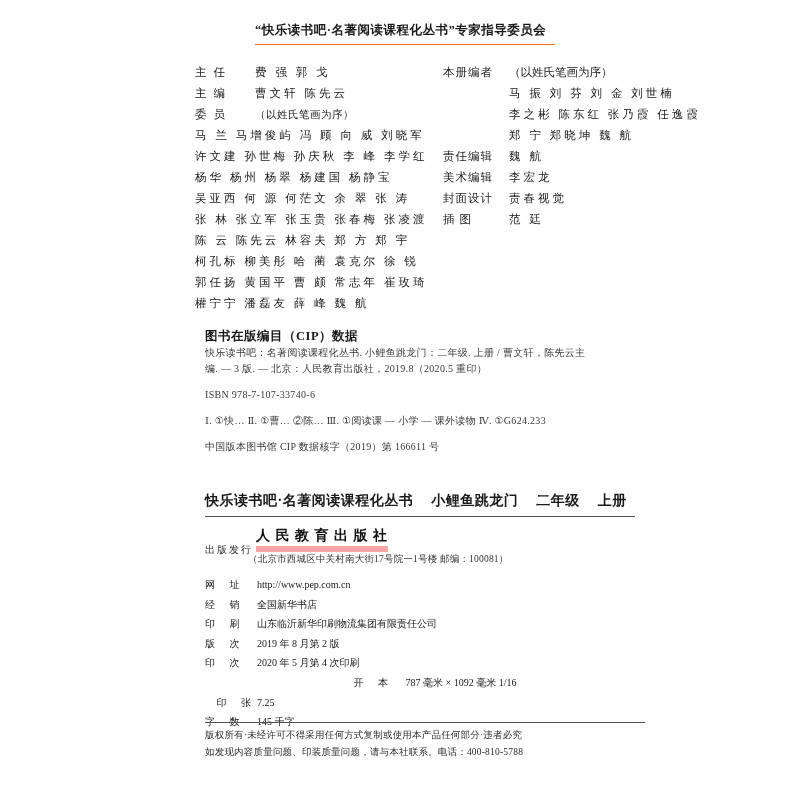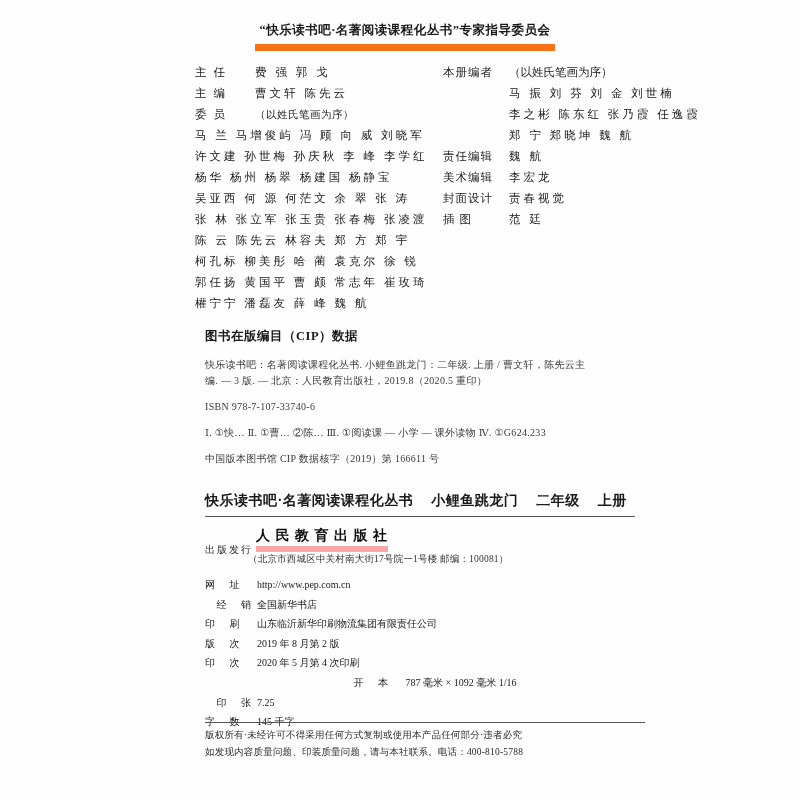--- a/index.html
+++ b/index.html
@@ -25,24 +25,23 @@
   
   .committee {
     position: absolute;
     left: 195px;
     top: 22px;
     width: 420px;
   }
   .committee-title {
     font-size: 12.5px;
     font-weight: bold;
-    text-align: center;
     letter-spacing: 0.5px;
     padding-bottom: 5px;
-    border-bottom: 7px solid #f97316;
+    border-bottom: 1px solid #f97316;
     width: 300px;
     margin: 0 auto;
   }
   .roster {
     position: absolute;
     left: 195px;
     top: 62px;
     width: 420px;
     font-size: 11.5px;
     line-height: 21px;
@@ -99,21 +98,21 @@
   .cip {
     position: absolute;
     left: 205px;
     top: 328px;
     width: 420px;
   }
   .cip-title {
     font-size: 12.5px;
     font-weight: bold;
     letter-spacing: 0.5px;
-    margin-bottom: 12px;
+    margin-bottom: 0;
   }
   .cip p {
     margin: 0 0 10px 0;
     font-size: 10px;
     line-height: 16px;
     letter-spacing: 0.3px;
     color: #3a3a3a;
   }
   .cip .hang {
     text-indent: 0;
@@ -301,21 +300,21 @@
     </div>
   </div>
   <div class="pub-logo">人 民 教 育 出 版 社</div>
   <div class="pub-addr">（北京市西城区中关村南大街17号院一1号楼  邮编：100081）</div>
 
   <div class="imprint-rows">
     <div class="row" style="display:flex;">
       <span class="k" style="width:52px;flex:0 0 52px;letter-spacing:6px;">网    址</span>
       <span class="v">http://www.pep.com.cn</span>
     </div>
-    <div class="row" style="display:flex;text-align:right;">
+    <div class="row" style="display:flex;">
       <span class="k" style="width:52px;flex:0 0 52px;letter-spacing:6px;">经    销</span>
       <span class="v">全国新华书店</span>
     </div>
     <div class="row" style="display:flex;">
       <span class="k" style="width:52px;flex:0 0 52px;letter-spacing:6px;">印    刷</span>
       <span class="v">山东临沂新华印刷物流集团有限责任公司</span>
     </div>
     <div class="row" style="display:flex;">
       <span class="k" style="width:52px;flex:0 0 52px;letter-spacing:6px;">版    次</span>
       <span class="v">2019 年 8 月第 2 版</span>

